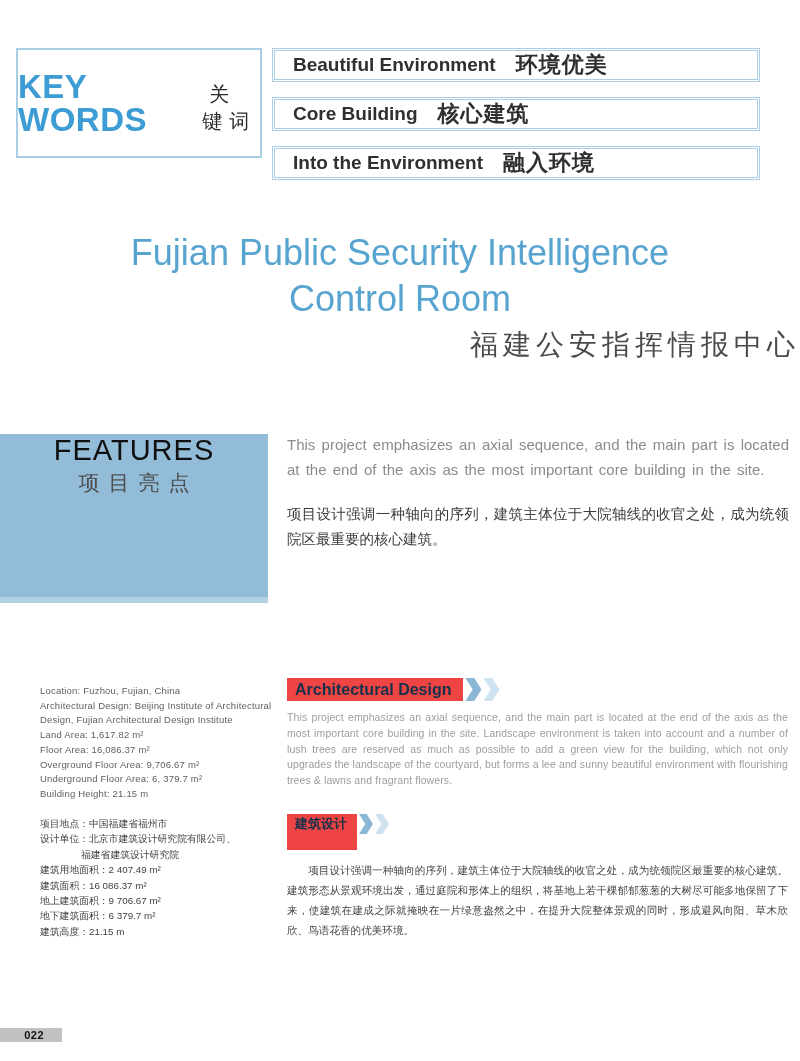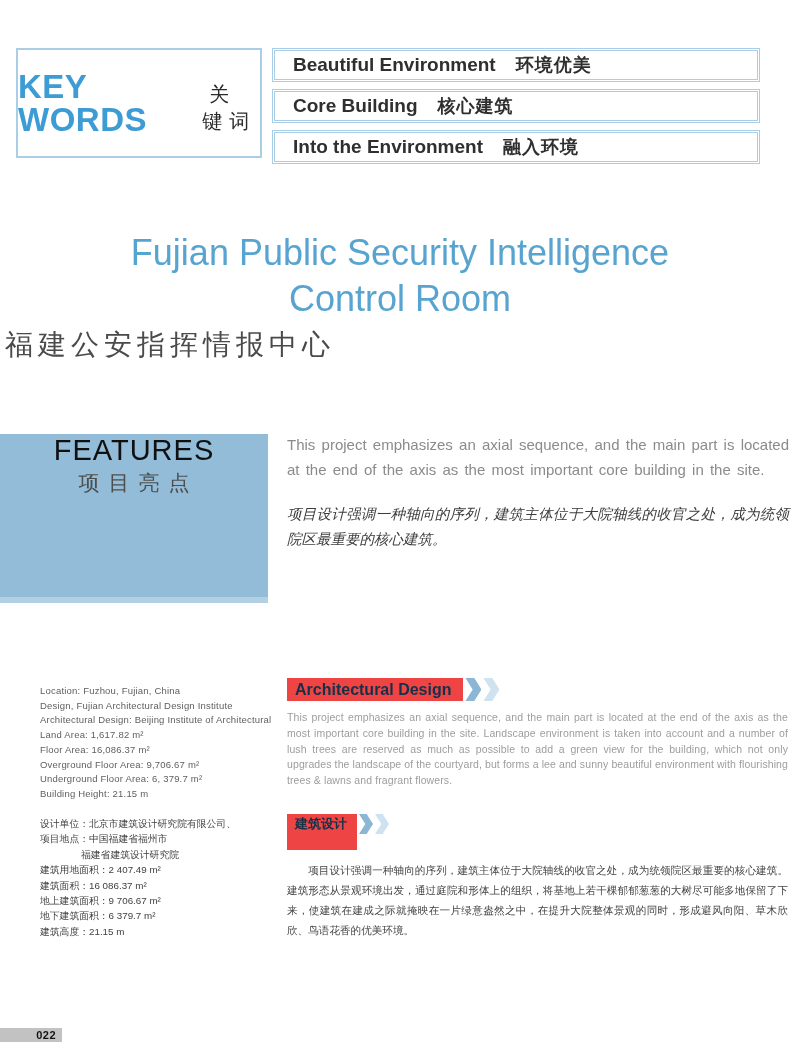--- a/index.html
+++ b/index.html
@@ -11,50 +11,50 @@
 
   
   .kw-box {
     position:absolute; left:16px; top:48px; width:246px; height:110px;
     border:2px solid #a9cee5; box-sizing:border-box;
     display:flex; flex-direction:row; align-items:center; justify-content:center;
   }
   .kw-en { color:#3e9cd4; font-size:33px; font-weight:600; letter-spacing:0.5px; line-height:1; }
   .kw-zh { color:#2b2b2b; font-size:20px; letter-spacing:7px; margin-top:10px; text-indent:7px;margin-left:48px; }
 
-  .kw-list { position:absolute; left:272px; top:48px; width:488px; display:flex; flex-direction:column; gap:7px; }
+  .kw-list { position:absolute; left:272px; top:48px; width:488px; display:flex; flex-direction:column; gap:15px; }
   .kw-item {
     height:34px; border:3px double #a9cee5; box-sizing:border-box; background:#fff;
     display:flex; align-items:center; padding-left:18px;
     font-weight:bold; color:#2f2f2f; font-size:19px;
   }
-  .kw-item .zh { margin-left:20px; font-size:18px; letter-spacing:1px; }
+  .kw-item .zh { margin-left:20px; font-size:22px; letter-spacing:1px; }
 
   
   .title-en {
     position:absolute; left:0; right:0; top:230px; text-align:center;
     color:#57a4d0; font-size:36px; font-weight:300; line-height:46px;
   }
   .title-zh {
-    position:absolute; left:0; right:0; top:326px; text-align:left;
+    position:absolute; left:0; right:0; top:326px; text-align:right;
     color:#4a4a4a; font-size:28px; font-weight:300; letter-spacing:5px; text-indent:5px;
   }
 
   
   .features-box {
     position:absolute; left:0; top:434px; width:268px; height:163px;
     background:#92bcd8; border-bottom:6px solid #b3d0e3;
     display:flex; flex-direction:column; align-items:center; justify-content:flex-start;
   }
   .features-en { color:#101010; font-size:29px; letter-spacing:1px; }
   .features-zh { color:#4e4e4e; font-size:21px; letter-spacing:9px; text-indent:9px; margin-top:2px; }
 
   .features-text { position:absolute; left:287px; top:432px; width:502px; }
   .features-text .en { color:#8b8b8b; font-size:15px; line-height:25px; text-align:justify; word-spacing:2px; }
-  .features-text .zh { color:#3c3c3c; font-size:14.5px; line-height:25px; text-align:justify; margin-top:20px;font-style:italic; }
+  .features-text .zh { color:#3c3c3c; font-size:14.5px; line-height:25px; text-align:justify; margin-top:20px; }
 
   
   .info-en { position:absolute; left:40px; top:684px; width:240px; color:#606060; font-size:9.5px; line-height:14.7px; letter-spacing:0.2px; }
   .info-zh { position:absolute; left:40px; top:816px; width:240px; color:#3f3f3f; font-size:9.8px; line-height:15.4px; }
   .info-zh .indent { padding-left:41px; }
 
   
   .section-col { position:absolute; left:287px; top:678px; width:501px; }
   .section-head { display:flex; align-items:stretch; }
   .chip {
@@ -75,21 +75,21 @@
   }
   .sec2 { margin-top:25px; }
   .section-body-zh {
     margin-top:10px; color:#454545; font-size:10.6px; line-height:20px;
     text-align:justify; text-indent:2em;
   }
 
   
   .page-num {
     position:absolute; left:0; top:1028px; width:62px; height:14px;
-    background:#c2c2c2; box-sizing:border-box; padding-right:6px;
+    background:#c2c2c2; box-sizing:border-box; padding-right:18px;
     display:flex; align-items:center; justify-content:flex-end;
     color:#111; font-size:11px; font-weight:bold; letter-spacing:0.5px;
   }
 </style>
 </head>
 <body>
 
 <div class="page">
 
   <div class="kw-box">
@@ -122,31 +122,31 @@
     <div class="features-en">FEATURES</div>
     <div class="features-zh">项目亮点</div>
   </div>
   <div class="features-text">
     <div class="en">This project emphasizes an axial sequence, and the main part is located at the end of the axis as the most important core building in the site.</div>
     <div class="zh">项目设计强调一种轴向的序列，建筑主体位于大院轴线的收官之处，成为统领院区最重要的核心建筑。</div>
   </div>
 
   <div class="info-en">
     <div>Location: Fuzhou, Fujian, China</div>
+    <div>Architectural Design: Beijing Institute of Architectural</div>
     <div>Design, Fujian Architectural Design Institute</div>
-    <div>Architectural Design: Beijing Institute of Architectural</div>
     <div>Land Area: 1,617.82 m²</div>
     <div>Floor Area: 16,086.37 m²</div>
     <div>Overground Floor Area: 9,706.67 m²</div>
     <div>Underground Floor Area: 6, 379.7 m²</div>
     <div>Building Height: 21.15 m</div>
   </div>
   <div class="info-zh">
+    <div>项目地点：中国福建省福州市</div>
     <div>设计单位：北京市建筑设计研究院有限公司、</div>
-    <div>项目地点：中国福建省福州市</div>
     <div class="indent">福建省建筑设计研究院</div>
     <div>建筑用地面积：2 407.49 m²</div>
     <div>建筑面积：16 086.37 m²</div>
     <div>地上建筑面积：9 706.67 m²</div>
     <div>地下建筑面积：6 379.7 m²</div>
     <div>建筑高度：21.15 m</div>
   </div>
 
   <div class="section-col">
 

